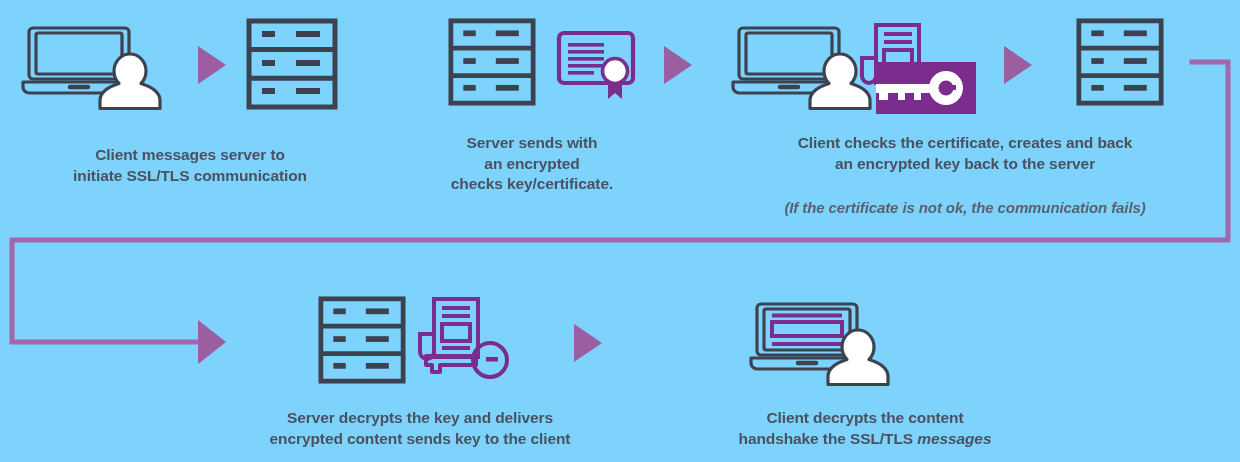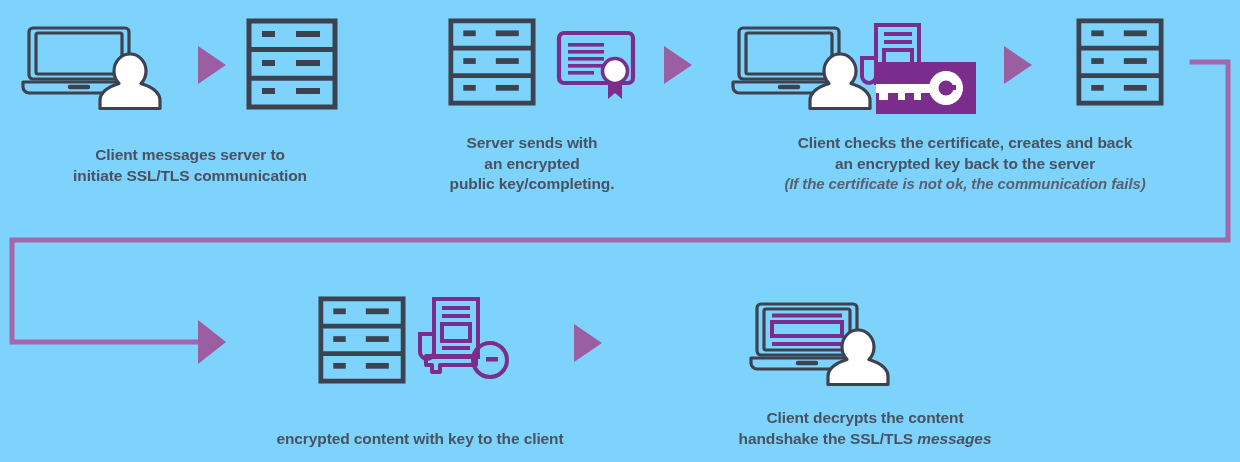--- a/index.html
+++ b/index.html
@@ -38,20 +38,21 @@
     font-size: 15.5px;
     line-height: 1.33;
     letter-spacing: -0.1px;
   }
   .caption .note {
     display: block;
     font-style: italic;
     font-weight: bold;
     color: #5a6070;
     font-size: 15px;
+    margin-top: 24px;
   }
   .caption .ital {
     font-style: italic;
   }
   .arrow {
     position: absolute;
   }
 </style>
 </head>
 <body>
@@ -145,21 +146,21 @@
 
   <div class="arrow" style="left:662px; top:44px;">
     <svg width="36" height="42" viewBox="0 0 36 42">
       <polygon points="2,2 2,40 30,21" fill="#9a5ea1"></polygon>
     </svg>
   </div>
 
   <div class="caption" style="left:412px; top:133px; width:240px;">
     <span>Server sends with</span><br>
     <span>an encrypted</span><br>
-    <span>public key/completing.</span>
+    <span>checks key/certificate.</span>
   </div>
 
   <div class="node" style="left:730px; top:14px;">
     <svg width="150" height="100" viewBox="0 0 150 100">
       <g fill="none" stroke="#3c4250" stroke-width="3.2" stroke-linejoin="round" stroke-linecap="round">
         <path d="M13 14 h92 a4 4 0 0 1 4 4 v47 h-96 a4 4 0 0 1 -4 -4 v-43 a4 4 0 0 1 4 -4 z"></path>
         <rect x="16" y="19" width="86" height="41" rx="2"></rect>
         <path d="M3 68 h112 v5 a6 6 0 0 1 -6 6 h-100 a6 6 0 0 1 -6 -6 z"></path>
         <path d="M50 73 h18" stroke-width="4.5"></path>
       </g>
@@ -267,22 +268,22 @@
     </svg>
   </div>
 
   <div class="arrow" style="left:572px; top:322px;">
     <svg width="36" height="42" viewBox="0 0 36 42">
       <polygon points="2,2 2,40 30,21" fill="#9a5ea1"></polygon>
     </svg>
   </div>
 
   <div class="caption" style="left:215px; top:408px; width:410px;">
-    <br>
-    <span>encrypted content with key to the client</span>
+    <span>Server decrypts the key and delivers</span><br>
+    <span>encrypted content sends key to the client</span>
   </div>
 
   <div class="node" style="left:748px; top:290px;">
     <svg width="150" height="100" viewBox="0 0 150 100">
       <g fill="none" stroke="#3c4250" stroke-width="3.2" stroke-linejoin="round" stroke-linecap="round">
         <path d="M13 14 h92 a4 4 0 0 1 4 4 v47 h-96 a4 4 0 0 1 -4 -4 v-43 a4 4 0 0 1 4 -4 z"></path>
         <rect x="16" y="19" width="86" height="41" rx="2"></rect>
         <path d="M3 68 h112 v5 a6 6 0 0 1 -6 6 h-100 a6 6 0 0 1 -6 -6 z"></path>
         <path d="M50 73 h18" stroke-width="4.5"></path>
       </g>

